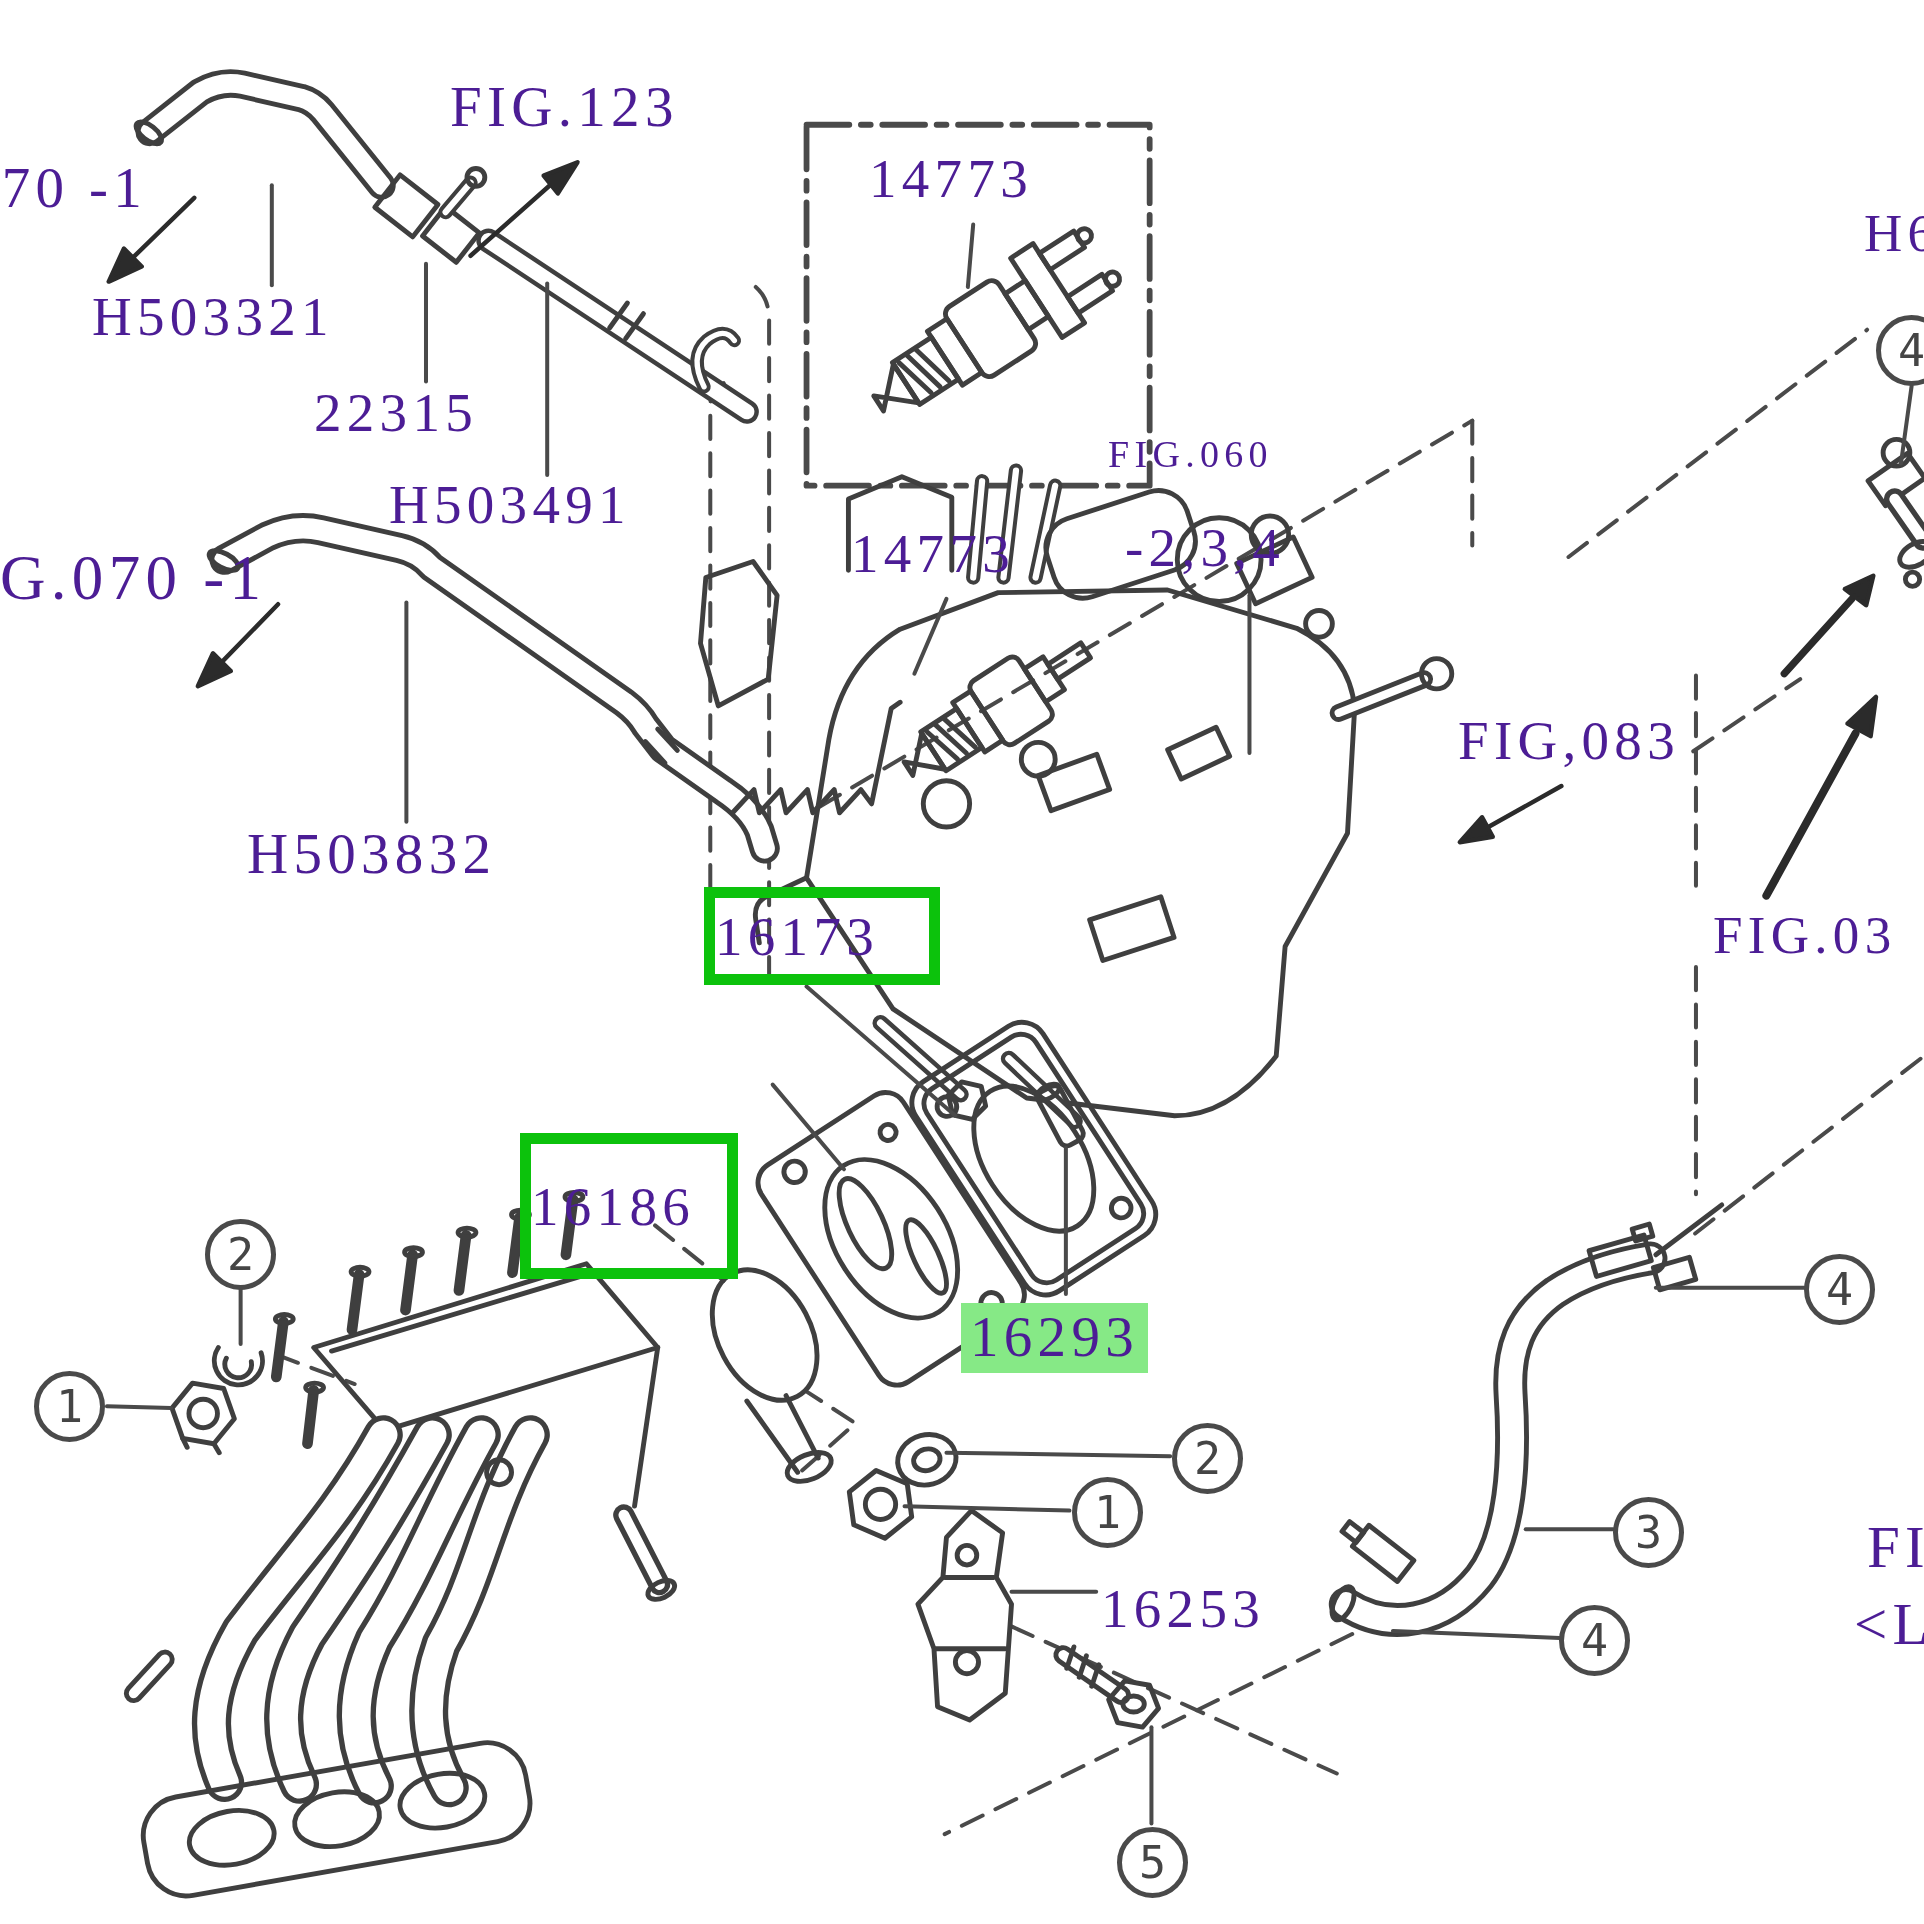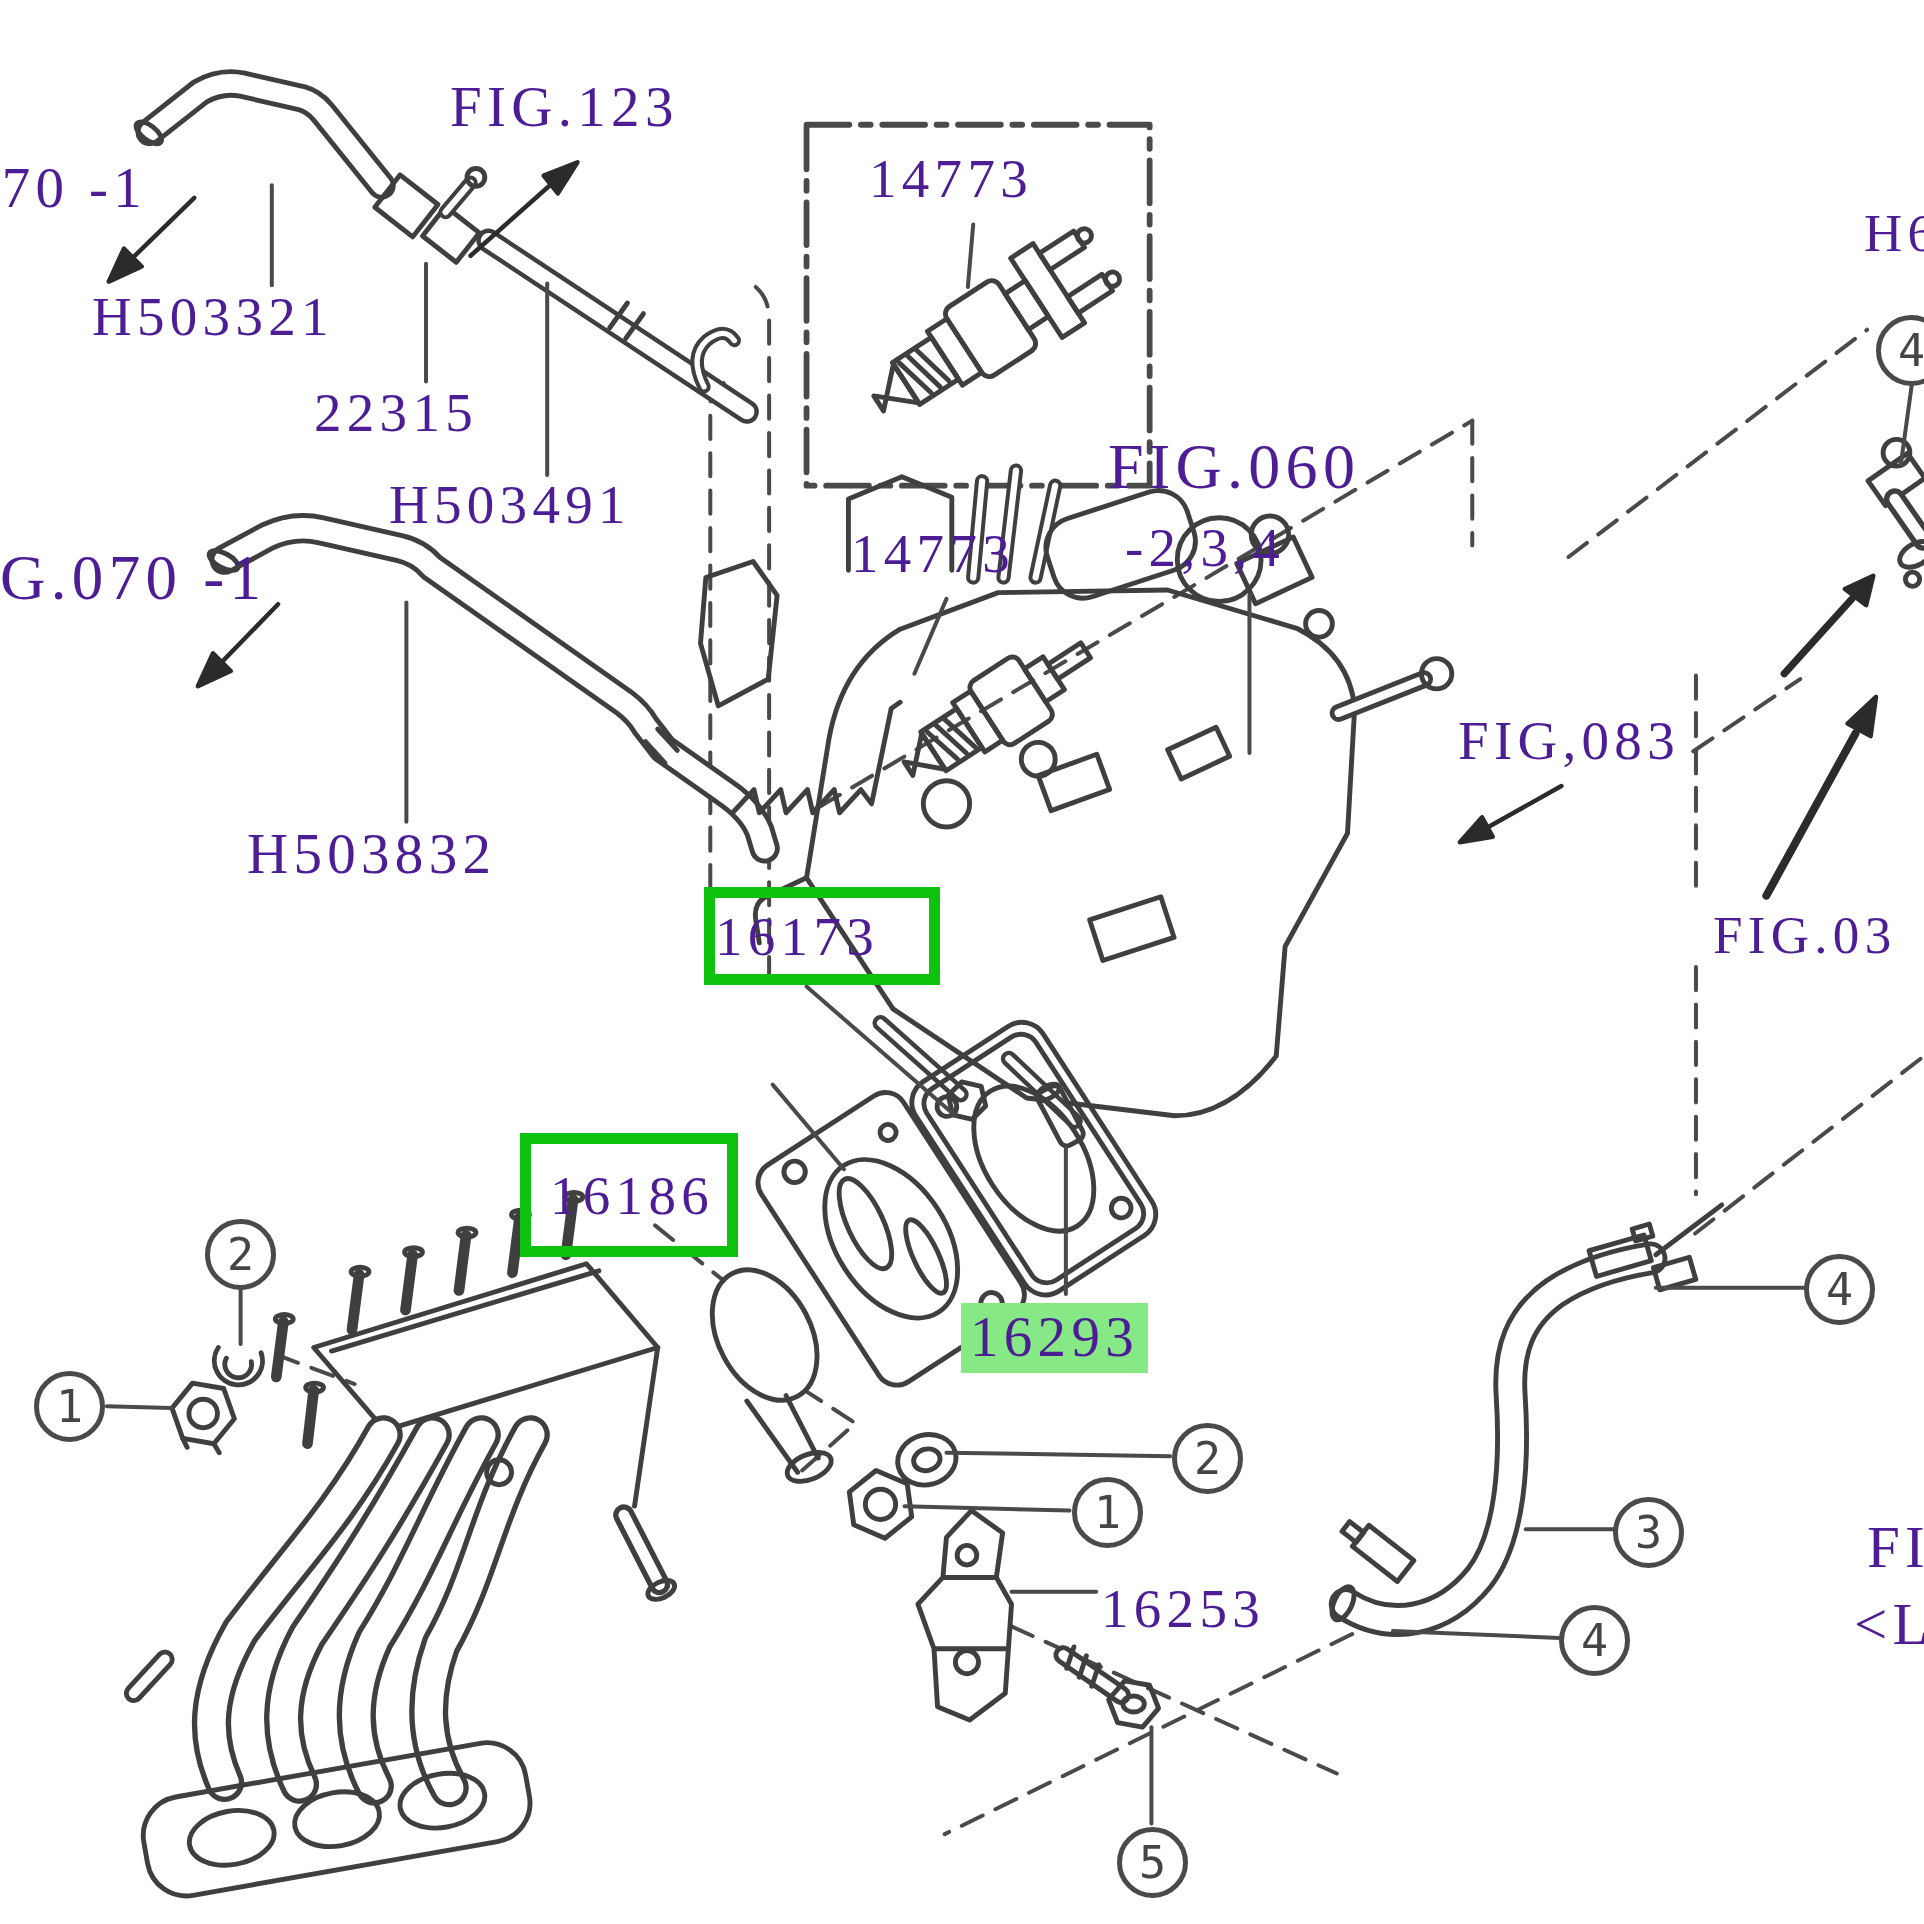--- a/index.html
+++ b/index.html
@@ -312,33 +312,33 @@
 
 <div class="lbl" style="left:1.8px;top:145px;font-size:57px;margin-top:14px;">70 -1</div>
 <div class="lbl" style="left:450px;top:78px;font-size:57px;">FIG.123</div>
 <div class="lbl" style="left:92px;top:289px;font-size:55px;">H503321</div>
 <div class="lbl" style="left:314px;top:385px;font-size:55px;">22315</div>
 <div class="lbl" style="left:389px;top:477px;font-size:55px;">H503491</div>
 <div class="lbl" style="left:0px;top:547px;font-size:63px;">G.070 -1</div>
 <div class="lbl" style="left:247px;top:825px;font-size:57px;">H503832</div>
 <div class="lbl" style="left:869px;top:151px;font-size:55px;">14773</div>
 <div class="lbl" style="left:851px;top:526px;font-size:55px;">14773</div>
-<div class="lbl" style="left:1108px;top:435px;font-size:64px;">FIG.060</div>
+<div class="lbl" style="left:1108px;top:435px;font-size:38px;">FIG.060</div>
 <div class="lbl" style="left:1125px;top:520px;font-size:55px;">-2,3,4</div>
 <div class="lbl" style="left:1458px;top:713px;font-size:55px;">FIG,083</div>
 <div class="lbl" style="left:1864px;top:207px;font-size:53px;">H6</div>
 <div class="lbl" style="left:1713px;top:909px;font-size:53px;">FIG.03</div>
 <div class="lbl" style="left:1101px;top:1581px;font-size:55px;">16253</div>
 <div class="lbl" style="left:1867px;top:1518px;font-size:59px;">FI</div>
 <div class="lbl" style="left:1854px;top:1595px;font-size:59px;">&lt;L</div>
 
 <div class="greenbox" style="left:704px;top:887px;width:236px;height:98px;">
   <div class="lbl" style="font-size:55px;">16173</div>
 </div>
-<div class="greenbox" style="left:520px;top:1133px;width:218px;height:124px;padding-left:19px;">
+<div class="greenbox" style="left:520px;top:1133px;width:218px;height:146px;">
   <div class="lbl" style="font-size:55px;">16186</div>
 </div>
 
 <div class="highlight" style="left:961px;top:1303px;width:187px;height:70px;"></div>
 <div class="lbl" style="left:970px;top:1308px;font-size:57px;">16293</div>
 
 <div class="callout" style="left:205px;top:1219px;">2</div>
 <div class="callout" style="left:34px;top:1371px;">1</div>
 <div class="callout" style="left:1172px;top:1423px;">2</div>
 <div class="callout" style="left:1072px;top:1477px;">1</div>

